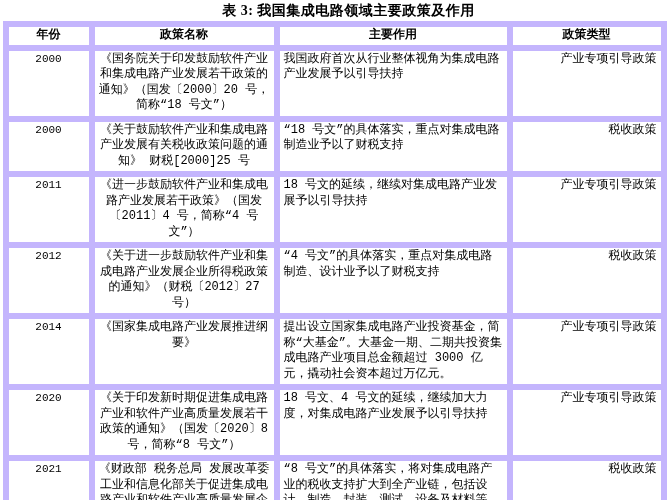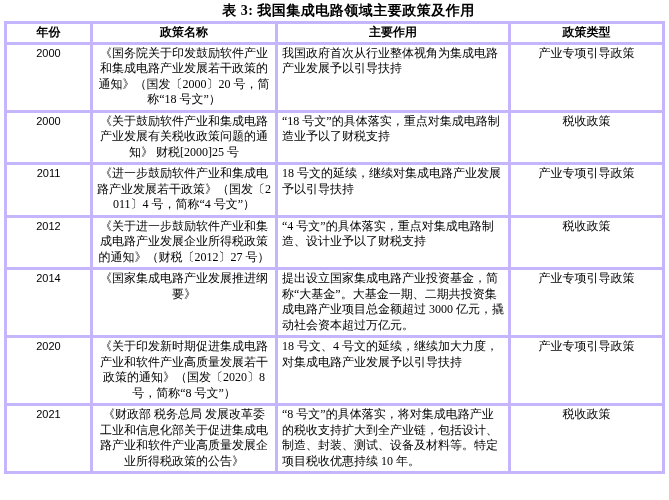--- a/index.html
+++ b/index.html
@@ -30,42 +30,43 @@
     table-layout: fixed;
     border: 2px solid #000;
     font-size: 12px;
   }
   table.policy-table col.c-year   { width: 86px; }
   table.policy-table col.c-policy { width: 185px; }
   table.policy-table col.c-effect { width: 233px; }
   table.policy-table col.c-type   { width: 154px; }
   table.policy-table th,
   table.policy-table td {
-    border: 3px solid #c4b5fd;
+    border: 6px solid #c4b5fd;
     vertical-align: top;
     padding: 1px 4px 2px 4px;
     line-height: 15.5px;
     word-break: break-all;
+    font-family: Liberation Mono, monospace;
   }
   table.policy-table thead th {
     font-weight: bold;
     text-align: center;
     height: 15px;
     padding: 1px 2px;
     border-bottom: 1.5px solid #000;
   }
   td.cell-year {
     text-align: center;
     font-family: "Liberation Sans", "DejaVu Sans", sans-serif;
     font-size: 11px;
     padding-top: 2px;
   }
   td.cell-policy { text-align: center; }
   td.cell-effect { text-align: left; padding-left: 5px; margin-top: 47px; }
-  td.cell-type   { text-align: center; padding-left: 6px; }
+  td.cell-type   { text-align: right; padding-left: 6px; }
 </style>
 </head>
 <body>
 
 <div class="doc-title">表 3: 我国集成电路领域主要政策及作用</div>
 
 <table class="policy-table">
   <colgroup>
     <col class="c-year">
       <col class="c-policy">

